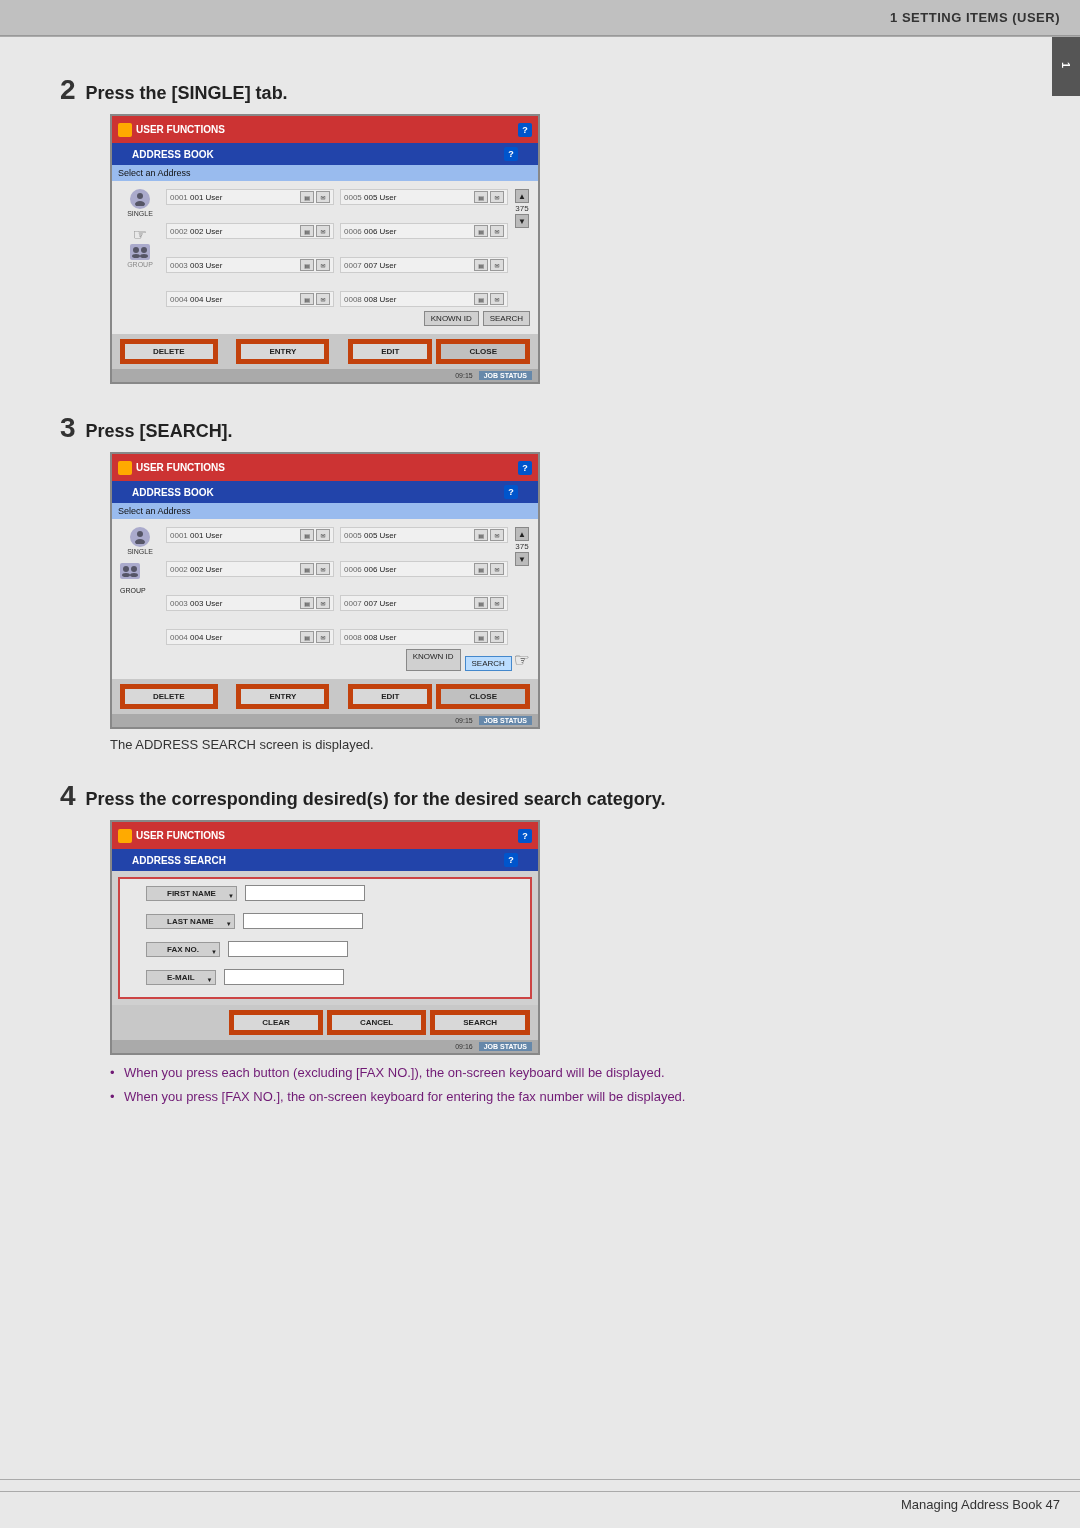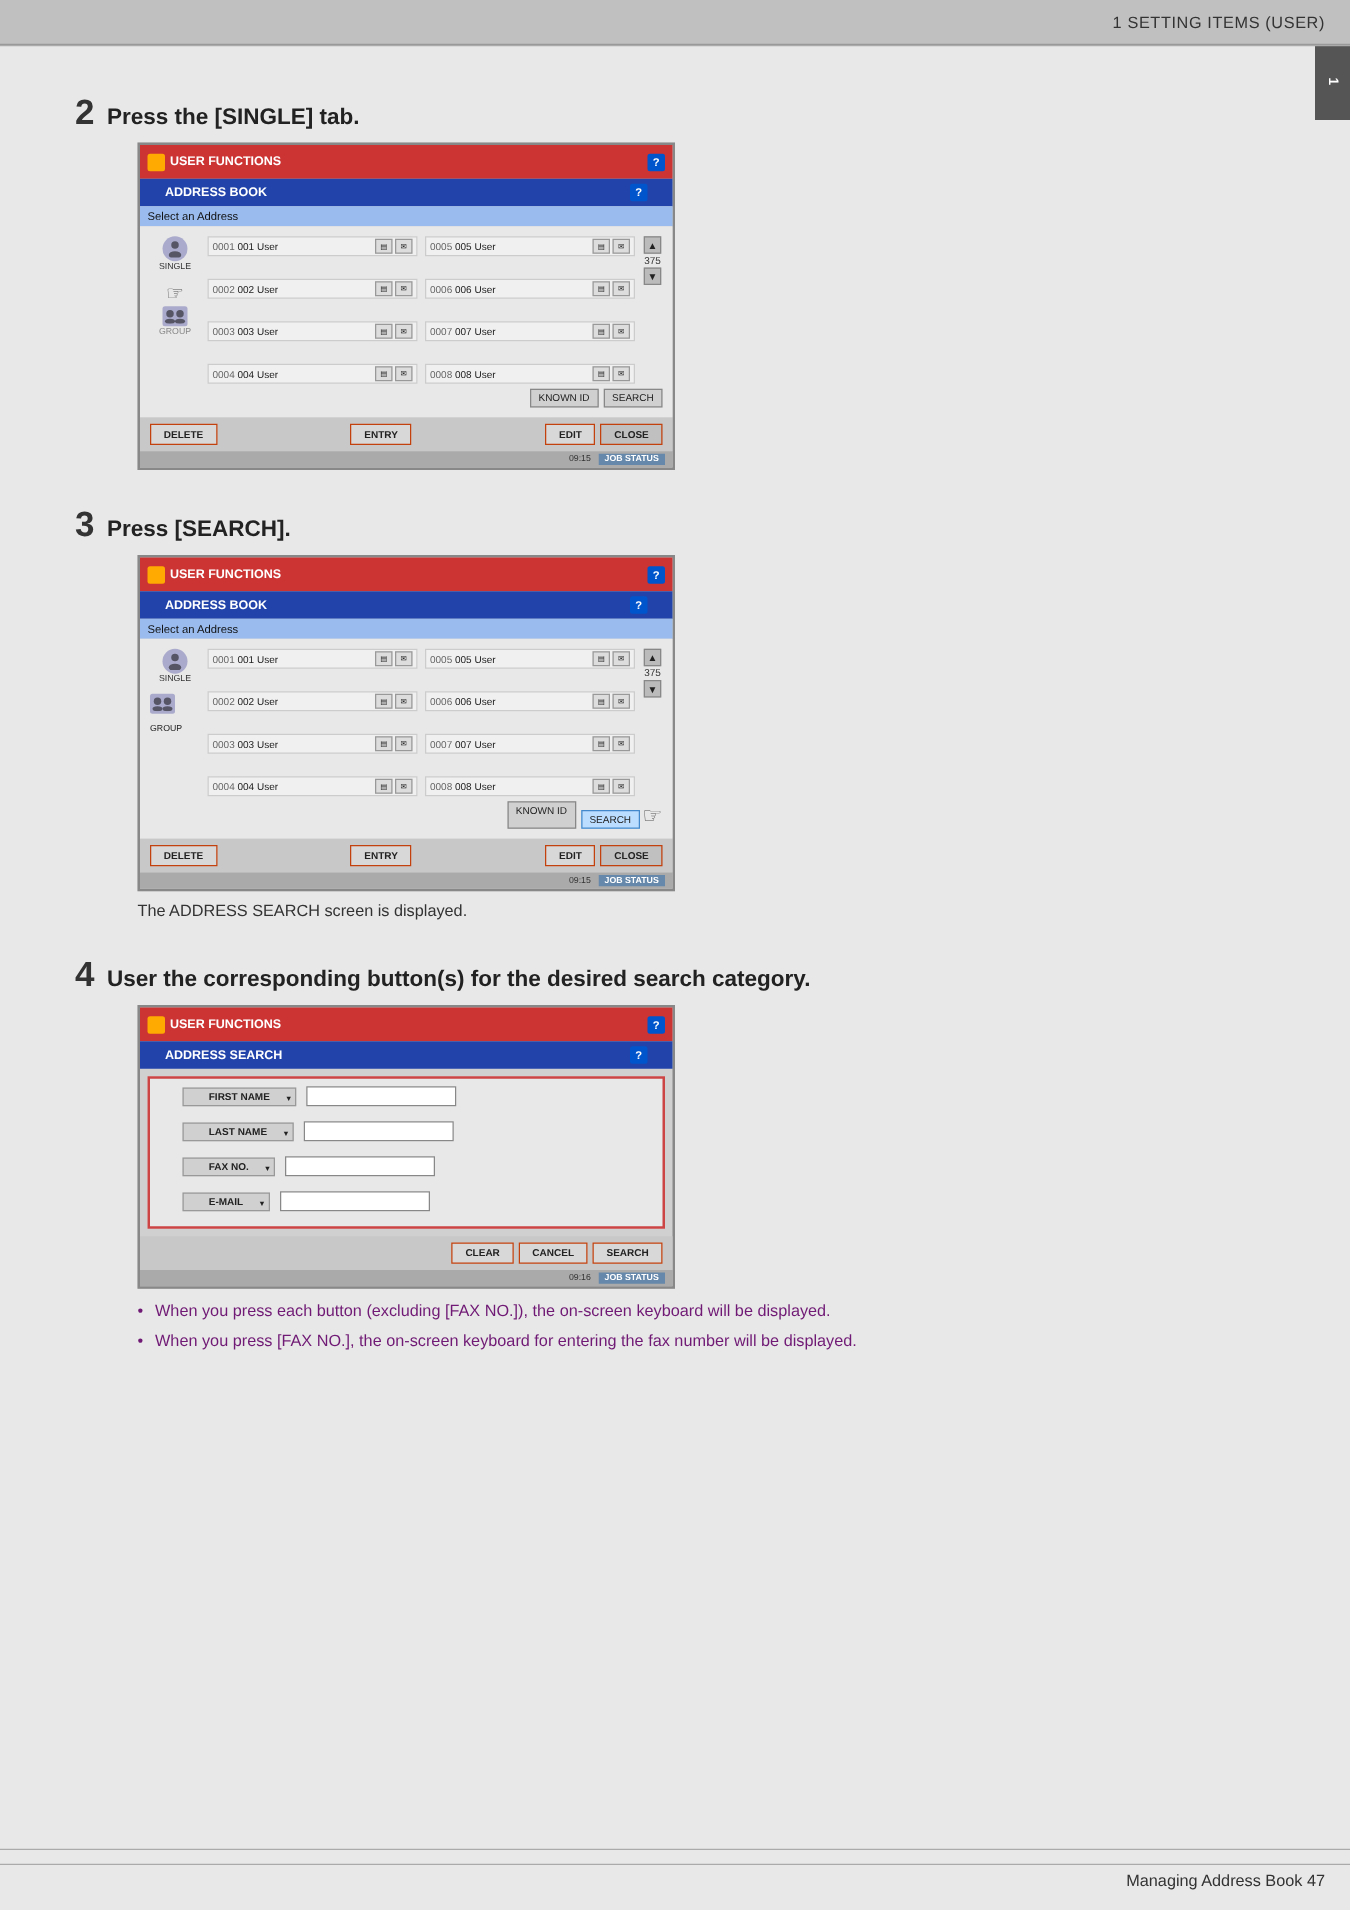--- a/index.html
+++ b/index.html
@@ -18,21 +18,21 @@
       background: #c0c0c0;
       height: 36px;
       display: flex;
       align-items: center;
       justify-content: flex-end;
       padding-right: 20px;
       border-bottom: 1px solid #999;
     }
     .top-bar-text {
       font-size: 13px;
-      font-weight: normal;
+      font-weight: bold;
       color: #333;
       letter-spacing: 0.5px;
     }
 
     
     .right-tab {
       position: absolute;
       right: 0;
       top: 36px;
       width: 28px;
@@ -294,22 +294,22 @@
       background: #c8c8c8;
       padding: 5px 8px;
       display: flex;
       justify-content: space-between;
       align-items: center;
       gap: 4px;
     }
 
     .footer-btn {
       background: #d8d8d8;
-      border: 1px solid #c2410c;
-      padding: 3px 10px;
+      border: 5px solid #c2410c;
+      padding: 3px 28px;
       font-size: 8px;
       font-weight: bold;
       cursor: pointer;
       text-transform: uppercase;
     }
 
     .footer-btn.close {
       background: #c0c0c0;
     }
 
@@ -698,21 +698,21 @@
         <div class="status-job">JOB STATUS</div>
       </div>
     </div>
 
     <p style="font-size:13px; margin-left:50px; margin-top:6px; color:#333;">The ADDRESS SEARCH screen is displayed.</p>
   </div>
 
   <div class="step-section">
     <div class="step-header">
       <span class="step-number">4</span>
-      <span class="step-title">User the corresponding button(s) for the desired search category.</span>
+      <span class="step-title">Press the corresponding desired(s) for the desired search category.</span>
     </div>
 
     <div class="screen-mockup">
       <div class="screen-titlebar">
         <div class="screen-titlebar-icon"></div>
         <span class="screen-titlebar-text">USER FUNCTIONS</span>
         <div class="screen-titlebar-help">?</div>
       </div>
       <div class="screen-header">
         <span>ADDRESS SEARCH</span>

